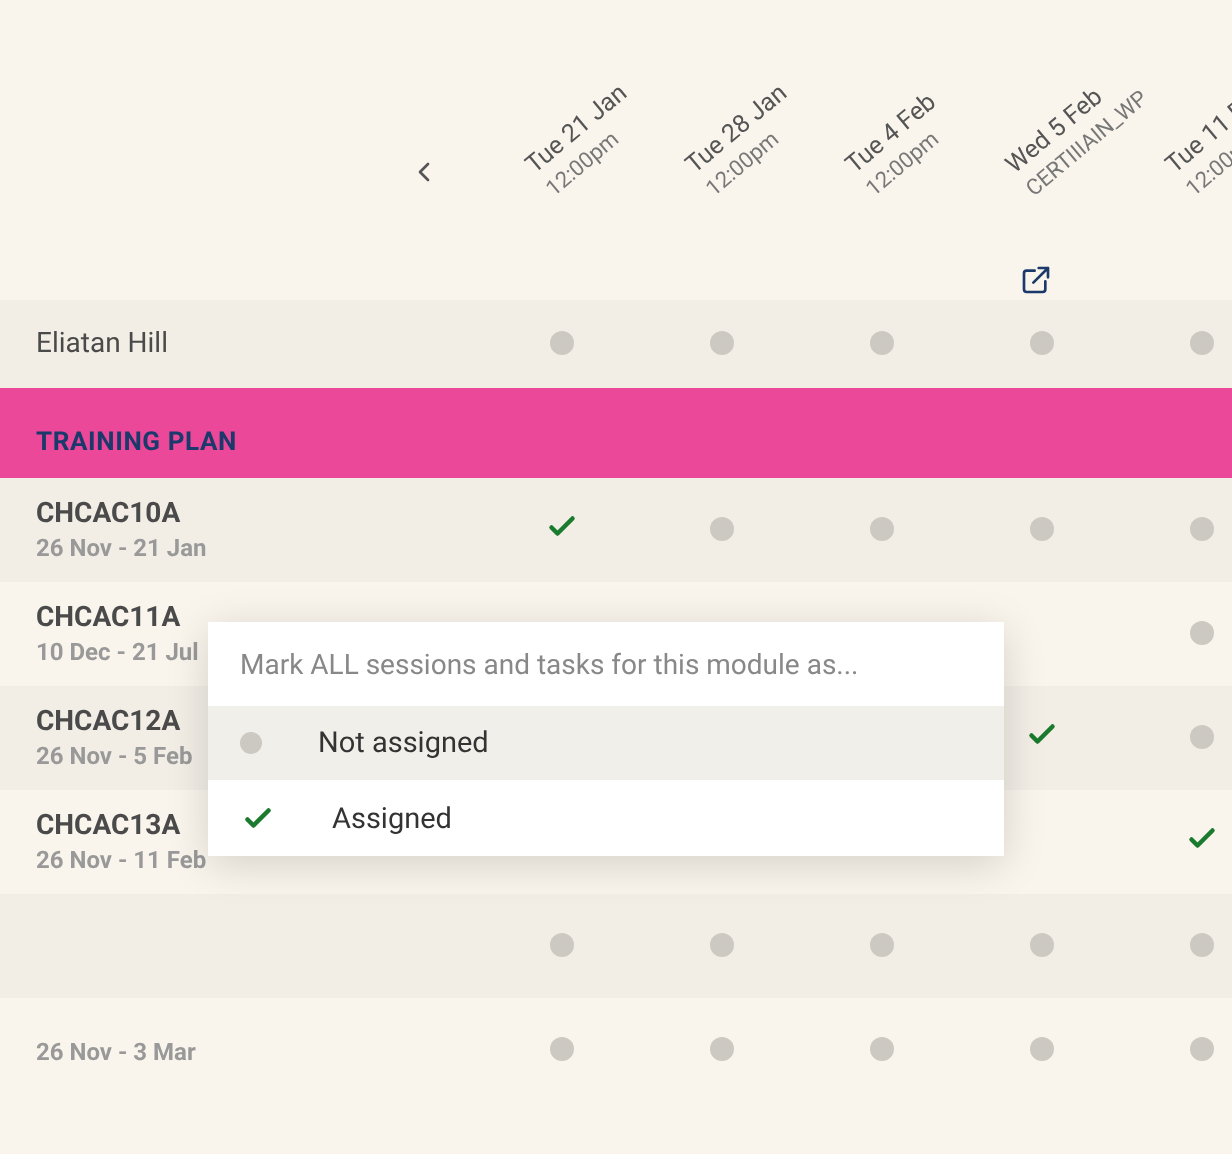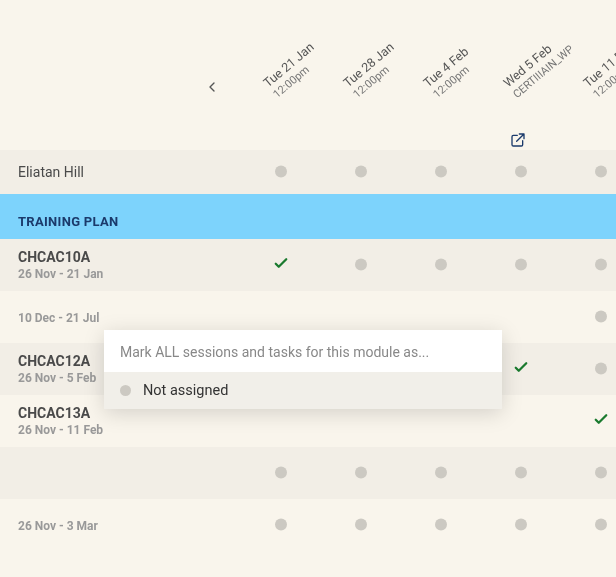--- a/index.html
+++ b/index.html
@@ -65,57 +65,57 @@
     justify-content: center;
   }
   .row-title { font-size: 14px; color: #4a4a4a; }
   .row-sub { font-size: 12px; color: #999; margin-top: 2px; }
   .section-header {
     padding: 20px 18px 10px 18px;
     font-size: 13px;
     font-weight: 700;
     color: #1b3a6b;
     letter-spacing: 0.3px;
-    background: #7dd3fc;
+    background: #ec4899;
   }
   .dot {
     width: 12px;
     height: 12px;
     border-radius: 50%;
     background: #ccc9c2;
     display: inline-block;
   }
   .check {
     width: 18px;
     height: 18px;
     display: inline-block;
   }
   .cell { position:absolute; top:50%; transform:translateY(-50%); }
   .popup {
     position: absolute;
     left: 104px;
-    top: 330px;
+    top: 311px;
     width: 398px;
     background: #fff;
     box-shadow: 0 4px 20px rgba(0,0,0,0.15);
     z-index: 10;
   }
   .popup-title {
     padding: 14px 16px 12px 16px;
     font-size: 14px;
     color: #888;
   }
   .popup-item {
     display: flex;
     align-items: center;
     padding: 10px 16px;
     font-size: 14.5px;
     color: #333;
     cursor: pointer;
-    gap: 12px;
+    gap: 28px;
   }
   .popup-item.selected { background: #f1efe9; }
   .popup-dot { width:11px; height:11px; border-radius:50%; background:#ccc9c2; }
 </style>
 </head>
 <body>
 
 <div class="header-row">
   <div class="nav-back">
     <svg viewBox="0 0 24 24" width="16" height="16">
@@ -171,20 +171,21 @@
       <span class="cell" style="left: 272px;"><svg class="check" viewBox="0 0 24 24">
           <path d="M5 13l4 4L19 7" stroke="#1a7a2e" stroke-width="3" fill="none" stroke-linecap="round" stroke-linejoin="round"></path>
         </svg></span>
       <span class="cell" style="left: 355px;"><span class="dot"></span></span>
       <span class="cell" style="left: 435px;"><span class="dot"></span></span>
       <span class="cell" style="left: 515px;"><span class="dot"></span></span>
       <span class="cell" style="left: 595px;"><span class="dot"></span></span>
     </div>
     <div class="row tall striped-1">
       <div class="label-col">
+        <div class="row-title">CHCAC11A</div>
         <div class="row-sub">10 Dec - 21 Jul</div>
       </div>
       <span class="cell" style="left: 595px;"><span class="dot"></span></span>
     </div>
     <div class="row tall striped-0">
       <div class="label-col">
         <div class="row-title">CHCAC12A</div>
         <div class="row-sub">26 Nov - 5 Feb</div>
       </div>
       <span class="cell" style="left: 512px;"><svg class="check" viewBox="0 0 24 24">
@@ -221,13 +222,19 @@
       <span class="cell" style="left: 595px;"><span class="dot"></span></span>
     </div>
   </div>
 
 <div class="popup">
   <div class="popup-title">Mark ALL sessions and tasks for this module as...</div>
   <div class="popup-item selected">
     <span class="popup-dot"></span>
     <span>Not assigned</span>
   </div>
+  <div class="popup-item">
+    <svg class="check" viewBox="0 0 24 24">
+        <path d="M5 13l4 4L19 7" stroke="#1a7a2e" stroke-width="3" fill="none" stroke-linecap="round" stroke-linejoin="round"></path>
+      </svg>
+    <span>Assigned</span>
+  </div>
 </div>
 
 </body></html>

